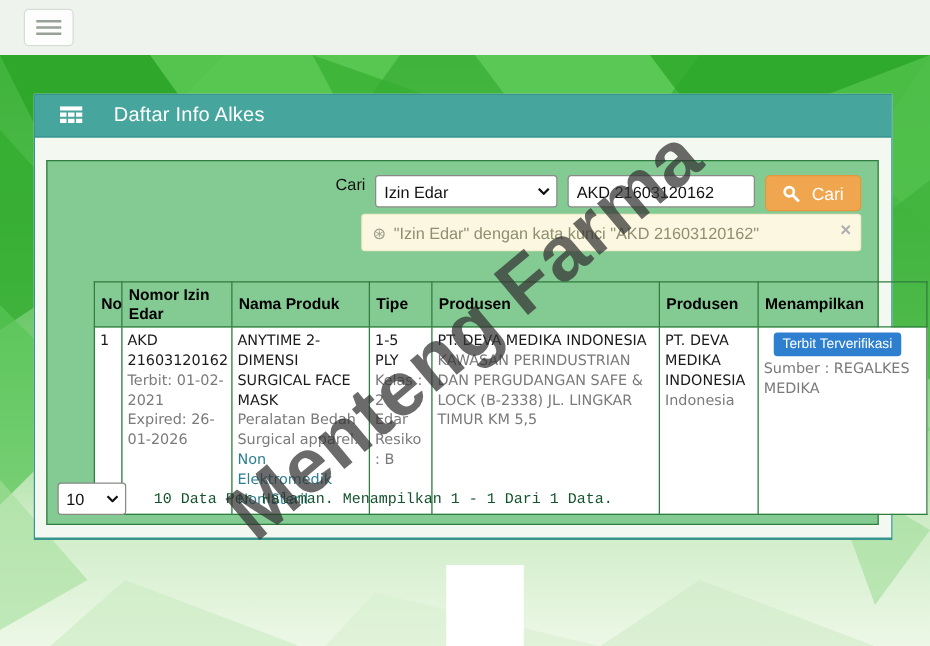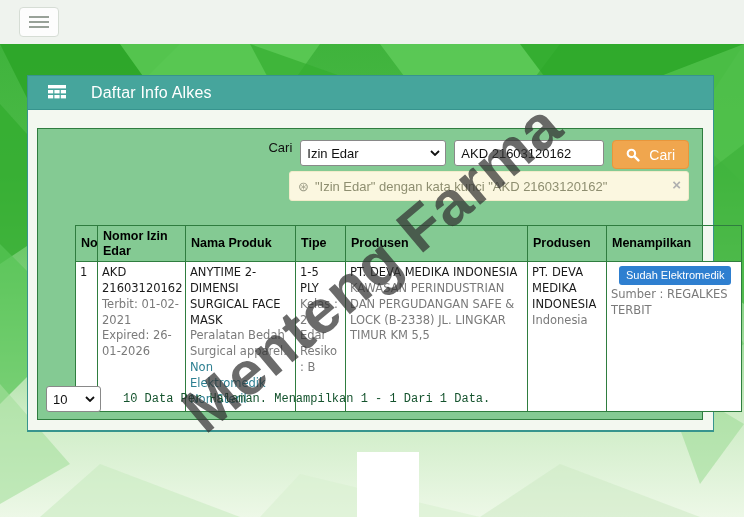--- a/index.html
+++ b/index.html
@@ -204,22 +204,22 @@
             </td>
             <td>
               <div>PT. DEVA MEDIKA INDONESIA</div>
               <div class="muted">KAWASAN PERINDUSTRIAN DAN PERGUDANGAN SAFE &amp; LOCK (B-2338) JL. LINGKAR TIMUR KM 5,5</div>
             </td>
             <td>
               <div>PT. DEVA MEDIKA INDONESIA</div>
               <div class="muted">Indonesia</div>
             </td>
             <td>
-              <span class="badge">Sudah Elektromedik</span>
-              <div class="muted">Sumber : REGALKES TERBIT</div>
+              <span class="badge">Terbit Terverifikasi</span>
+              <div class="muted">Sumber : REGALKES MEDIKA</div>
             </td>
           </tr>
         </tbody>
       </table>
 
       <div class="pg-row">
         <span class="sel-wrap">
           <select class="sel size-sel">
             <option>10</option>
           </select>

